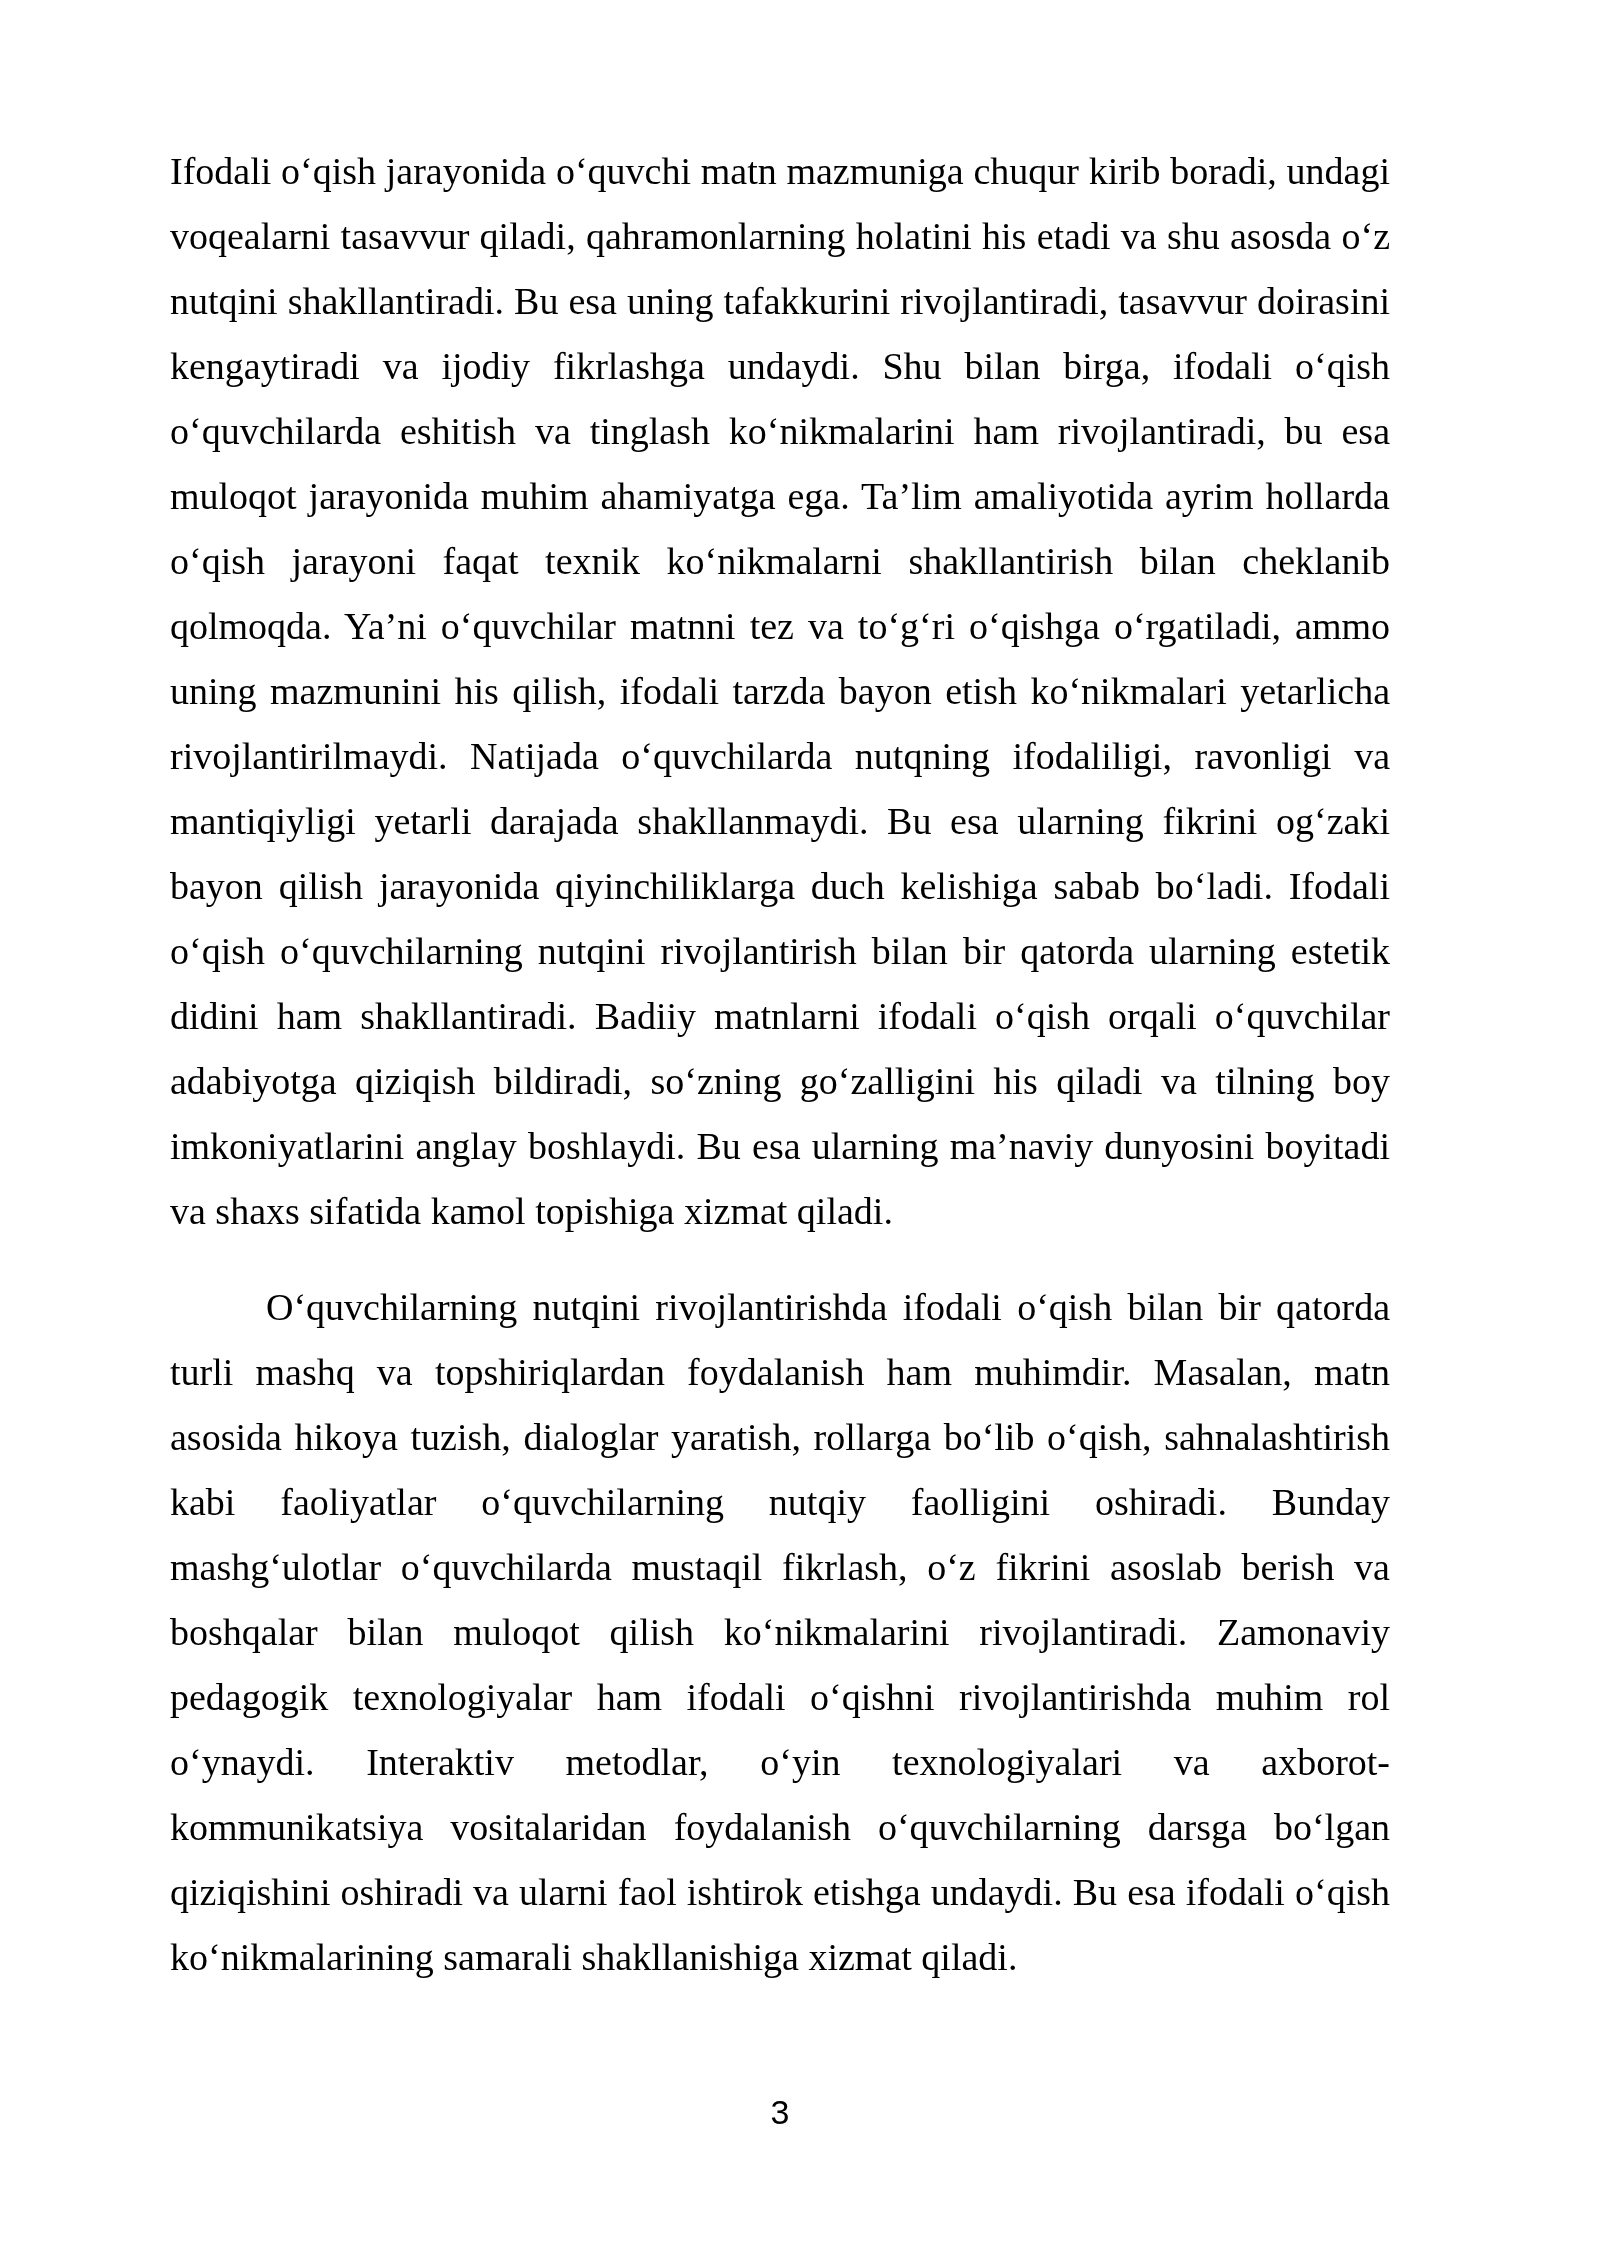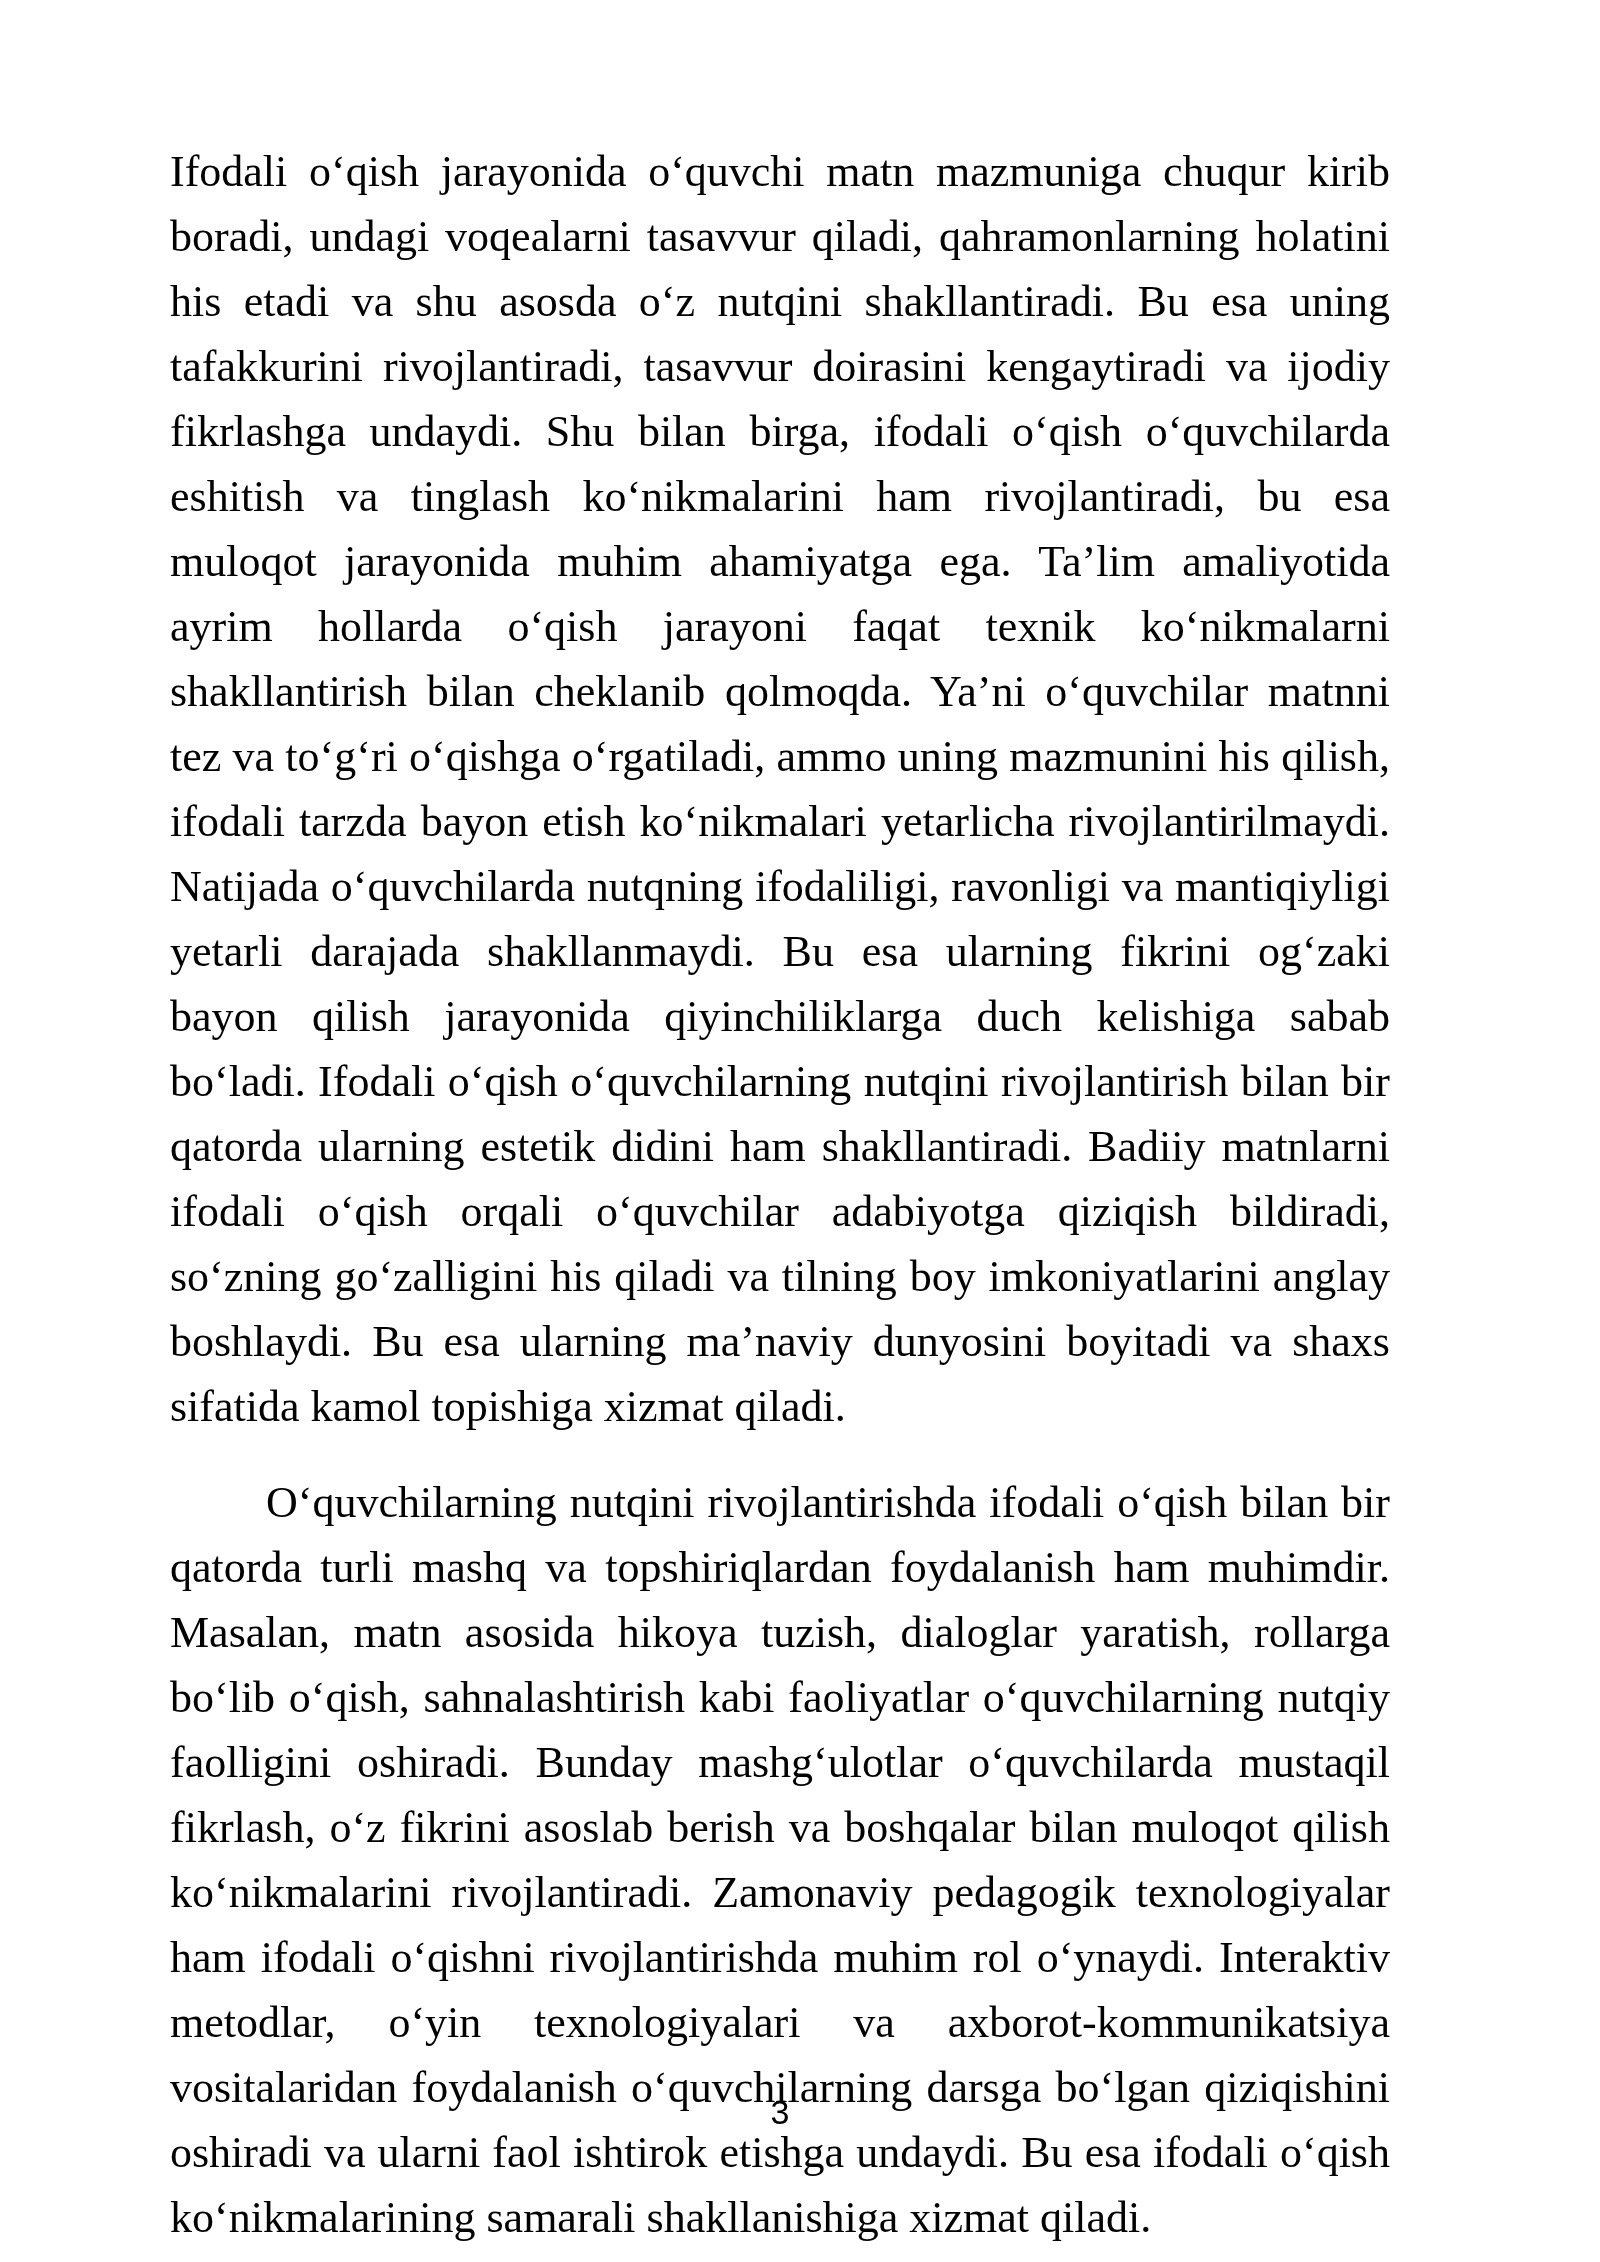--- a/index.html
+++ b/index.html
@@ -13,21 +13,21 @@
     height: 2262px;
     overflow: hidden;
     font-family: "Liberation Serif", "DejaVu Serif", serif;
     color: #000000;
   }
   .doc-body {
     position: absolute;
     left: 170px;
     top: 139px;
     width: 1220px;
-    font-size: 44px;
+    font-size: 38px;
     line-height: 65px;
     text-align: justify;
     color: #000000;
   }
   .doc-body p {
     margin: 0;
     padding: 0;
   }
   .para-first {
     text-indent: 0;

